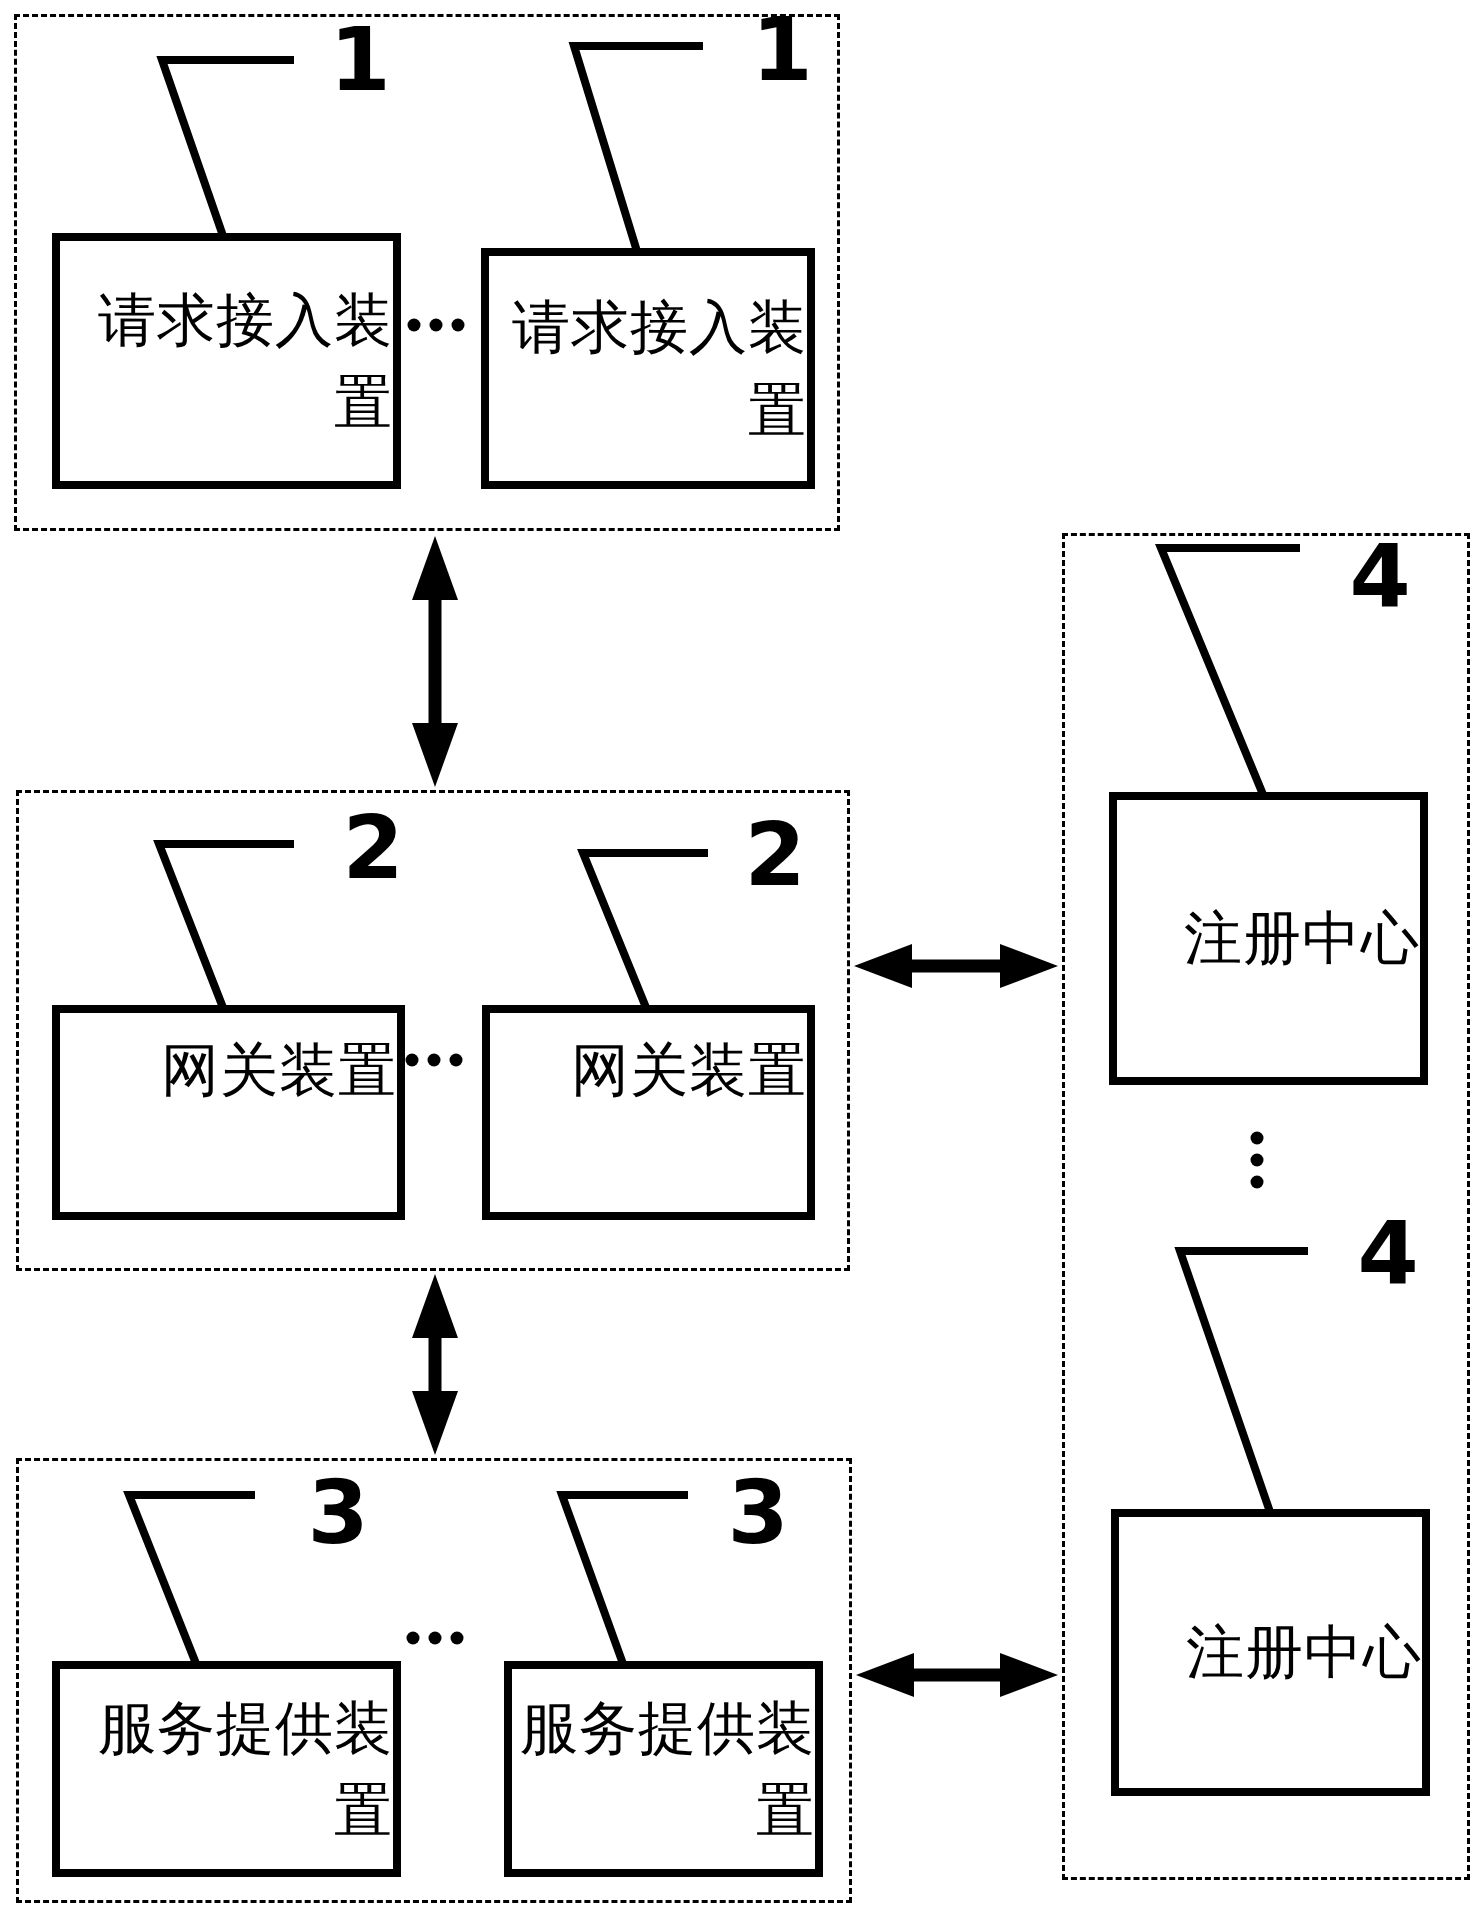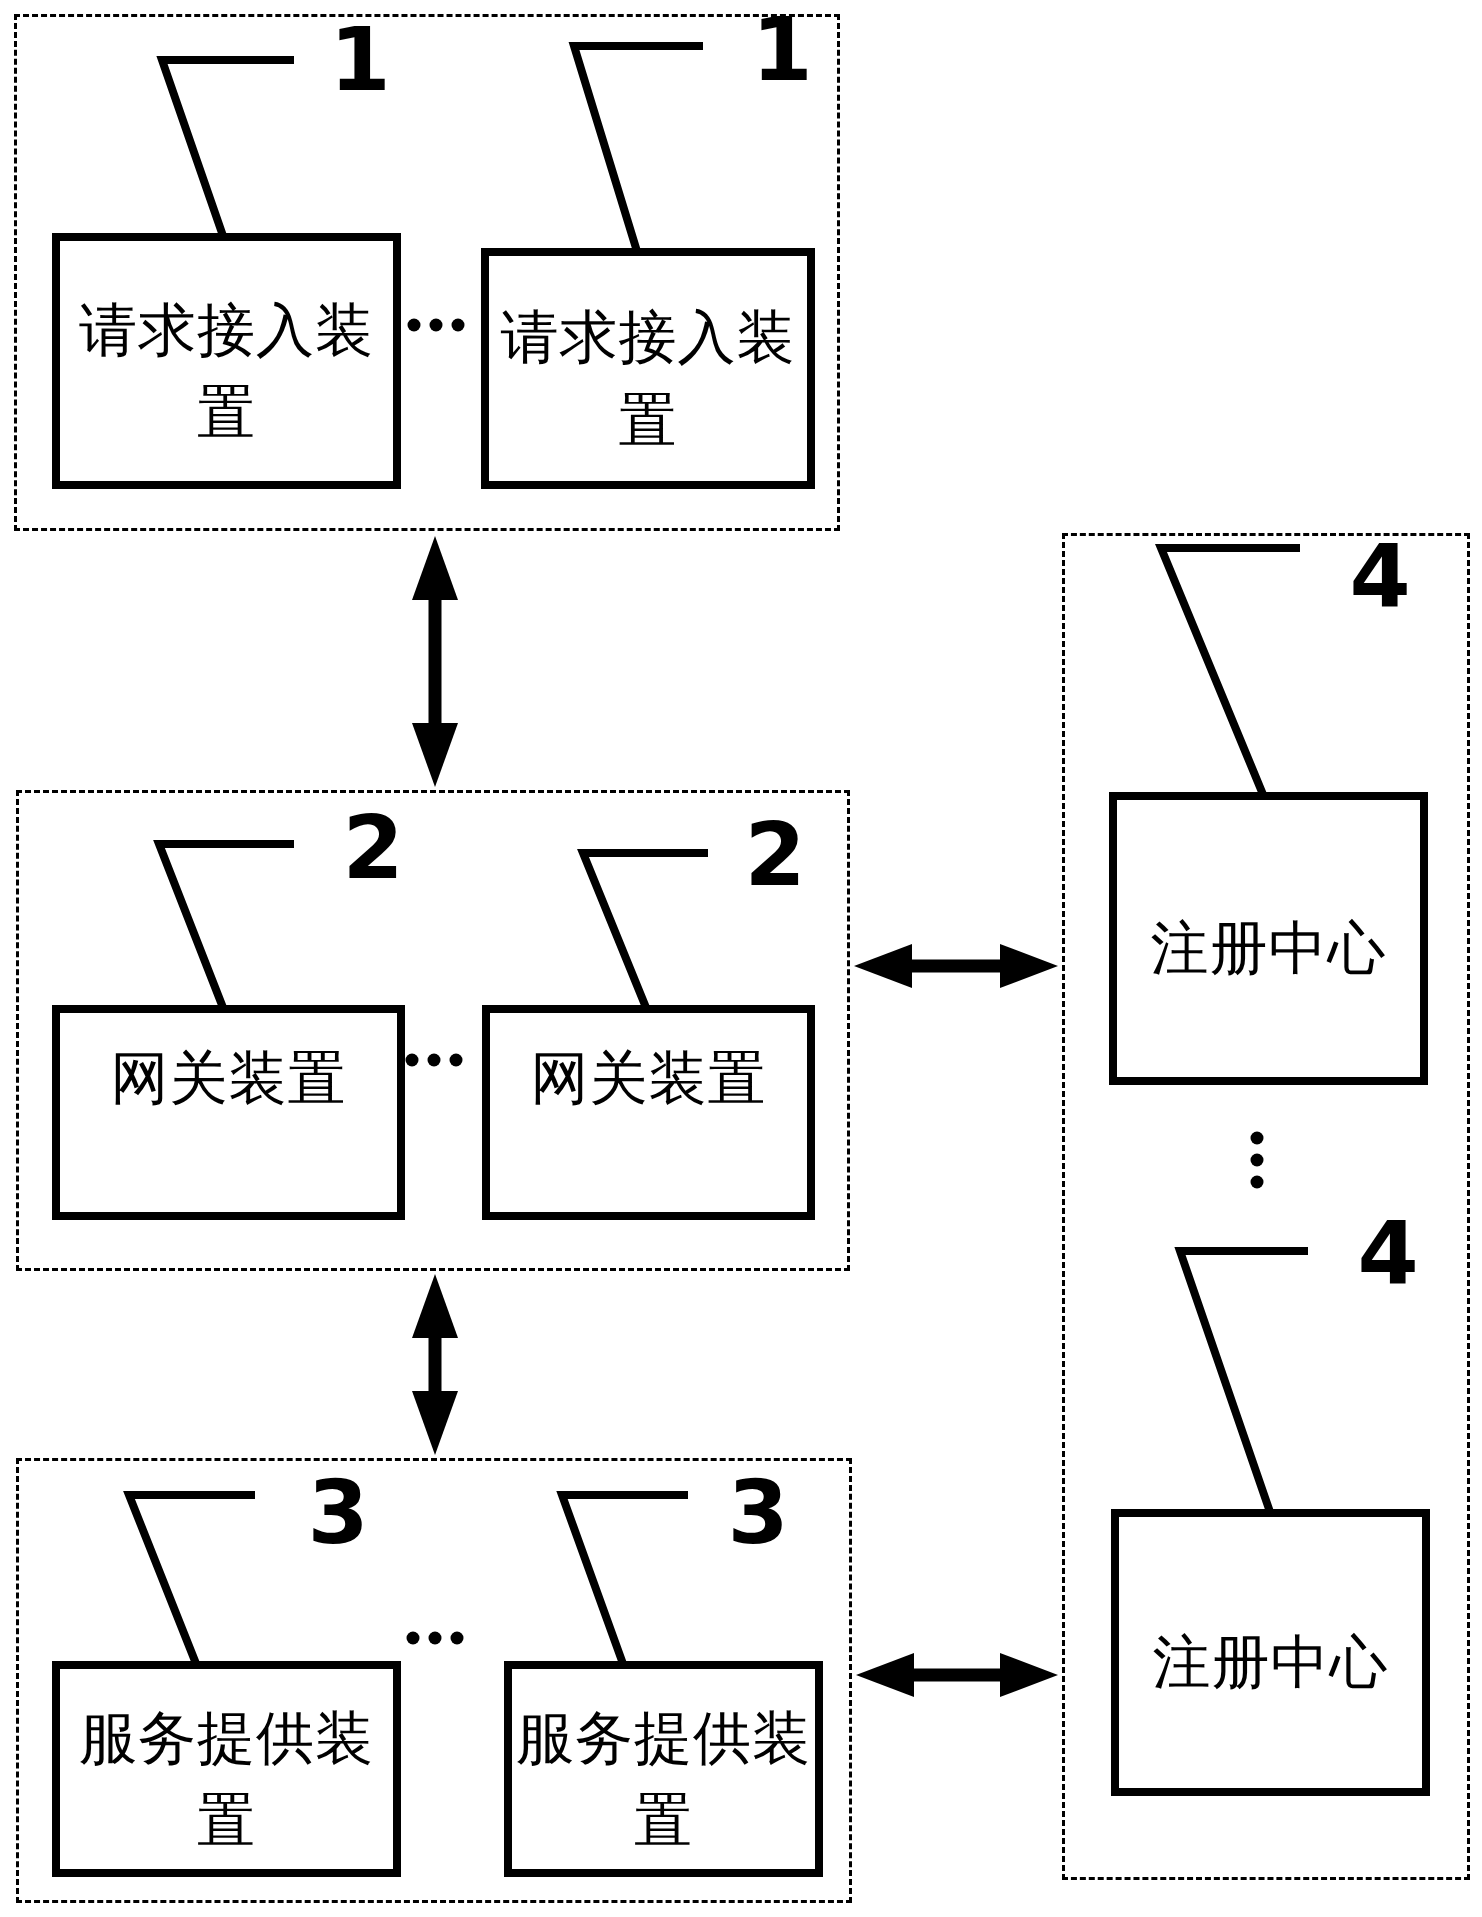--- a/index.html
+++ b/index.html
@@ -26,27 +26,26 @@
     flex-direction:column;
     align-items:center;
     justify-content:center;
     text-align:center;
     font-size:58px;
     line-height:1.42;
     letter-spacing:1px;
   }
   .dev-box.top-label{
     justify-content:flex-start;
-    padding-top:4px;
+    padding-top:16px;
   }
   .dev-box .lbl{
     display:block;
     width:100%;
-    text-align:center;
-    margin-top:20px;
+    text-align:right;
   }
   .ref-num{
     position:absolute;
     transform:translate(-50%,-50%);
     font-family:"DejaVu Sans", sans-serif;
     font-weight:bold;
     font-size:88px;
     line-height:1;
   }
   .dots-h{

